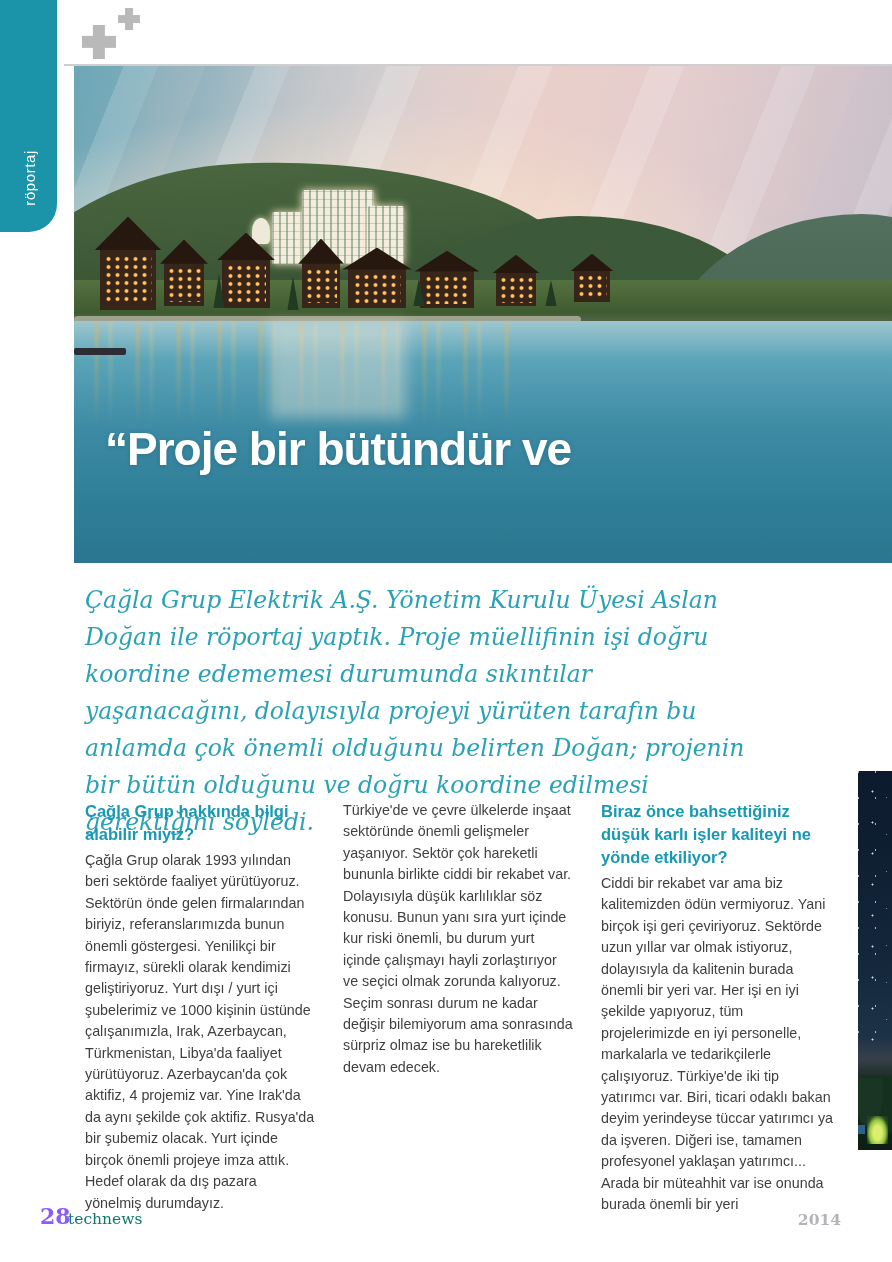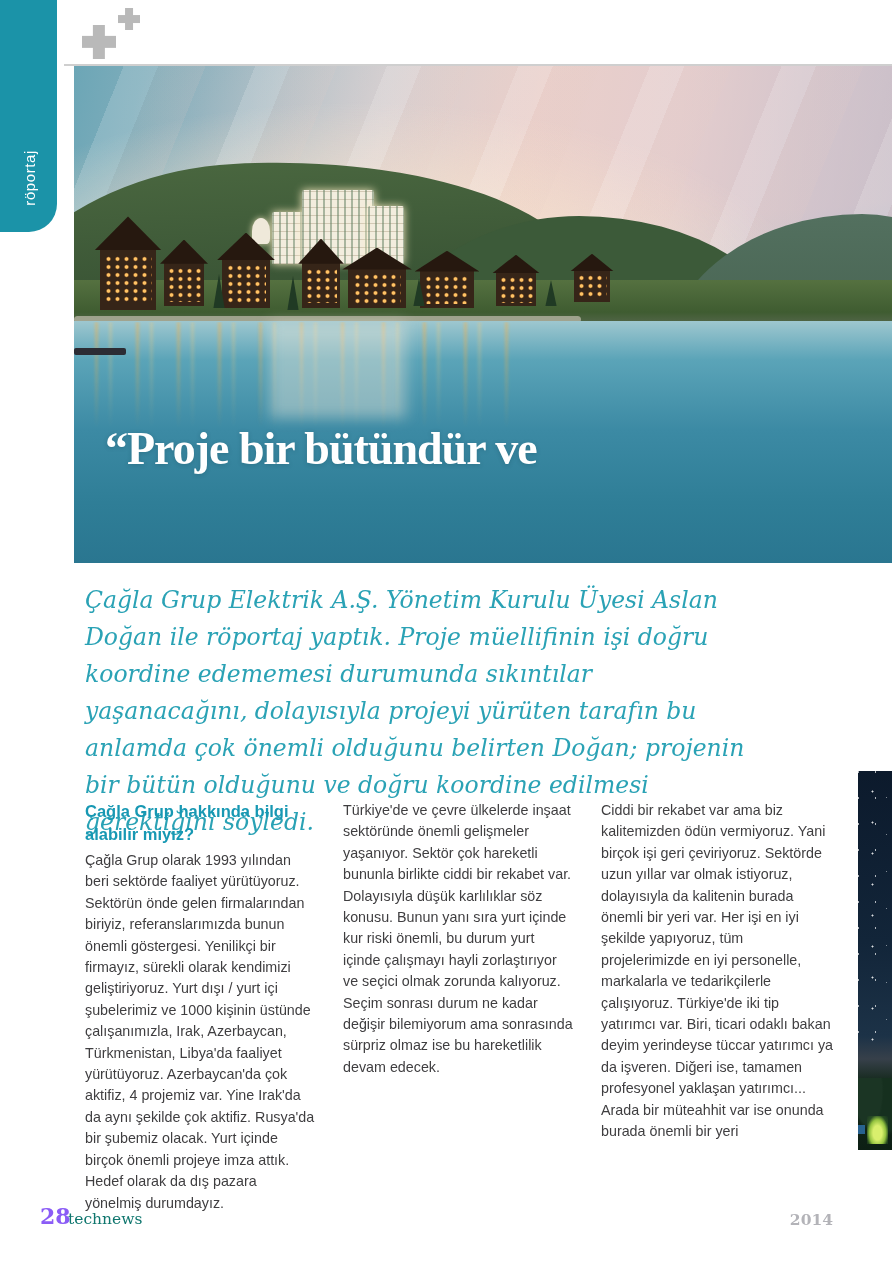--- a/index.html
+++ b/index.html
@@ -73,21 +73,21 @@
   
   .water{left:0;top:255px;width:100%;height:242px;
     background:linear-gradient(180deg,#9ec7cf 0%,#5ba4b8 16%,#3c8aa4 45%,#2f7e97 75%,#2a7690 100%);}
   .refl-gold{left:8px;top:256px;width:430px;height:112px;filter:blur(1.5px);opacity:.85;
     background:repeating-linear-gradient(90deg, rgba(0,0,0,0) 0 13px, rgba(255,175,60,.55) 13px 16px, rgba(0,0,0,0) 16px 27px, rgba(255,205,110,.38) 27px 30px, rgba(0,0,0,0) 30px 41px);
     -webkit-mask-image:linear-gradient(180deg,#000 0%,rgba(0,0,0,0) 95%);mask-image:linear-gradient(180deg,#000 0%,rgba(0,0,0,0) 95%);}
   .refl-hotel{left:196px;top:256px;width:136px;height:96px;background:rgba(242,236,220,.4);filter:blur(7px);}
   
   .hero-title{left:31px;top:352px;margin:0;color:#ffffff;font-weight:700;
     font-size:46px;line-height:62px;letter-spacing:-1px;text-shadow:0 1px 4px rgba(20,60,70,.25);}
-  .hero-title span{position:static;display:block;font-family:Liberation Serif, serif;}
+  .hero-title span{position:static;display:block;}
   
   .intro{position:absolute;left:85px;top:582px;width:660px;margin:0;
     font-family:"DejaVu Serif",serif;font-style:italic;
     font-size:23.5px;line-height:37px;color:#2aa2b5;}
   
   .cols{position:absolute;left:85px;top:800px;width:748px;
     display:grid;grid-template-columns:1fr 1fr 1fr;column-gap:26px;}
   .cols h3{margin:0 0 4px;font-size:16.5px;line-height:23px;color:#1798b3;font-weight:700;}
   .cols p{margin:0;font-size:14.3px;line-height:21.4px;color:#3f3e40;}
   .h2nd{margin-top:22px !important;}
@@ -103,21 +103,21 @@
   .trees{bottom:0;left:0;width:100%;height:72px;
     background:radial-gradient(ellipse at 30% 18%, #1b3524 0 40%, rgba(0,0,0,0) 46%),
                radial-gradient(ellipse at 78% 30%, #16301f 0 45%, rgba(0,0,0,0) 52%),
                linear-gradient(180deg,#14291c,#0d1f14);}
   .bush{bottom:6px;left:9px;width:21px;height:28px;filter:blur(.4px);
     background:radial-gradient(ellipse at 50% 60%, #d9ef6d 0 30%, #93c23f 55%, rgba(60,110,40,.45) 75%, rgba(0,0,0,0) 100%);}
   .bluebox{bottom:16px;left:0;width:7px;height:9px;background:#2d6da5;opacity:.85;}
   
   .pnum{position:absolute;left:40px;top:1203px;font-family:"DejaVu Serif",serif;font-weight:700;font-size:22px;color:#8b5cf6;}
   .mag{position:absolute;left:68px;top:1210px;font-family:"DejaVu Serif",serif;font-size:15.5px;color:#0f766e;}
-  .year{position:absolute;right:59px;top:1210px;font-family:"DejaVu Serif",serif;font-weight:700;font-size:15.5px;color:#b3b3b8;}
+  .year{position:absolute;right:51px;top:1210px;font-family:"DejaVu Serif",serif;font-weight:700;font-size:15.5px;color:#b3b3b8;}
 </style>
 </head>
 <body>
 
 <div class="tab">
   <span>röportaj</span>
 </div>
 
 <i class="plus big"></i>
 <i class="plus small"></i>
@@ -163,20 +163,21 @@
 
 <div class="cols">
   <div class="col">
     <h3>Çağla Grup hakkında bilgi alabilir miyiz?</h3>
     <p>Çağla Grup olarak 1993 yılından beri sektörde faaliyet yürütüyoruz. Sektörün önde gelen firmalarından biriyiz, referanslarımızda bunun önemli göstergesi. Yenilikçi bir firmayız, sürekli olarak kendimizi geliştiriyoruz. Yurt dışı / yurt içi şubelerimiz ve 1000 kişinin üstünde çalışanımızla, Irak, Azerbaycan, Türkmenistan, Libya'da faaliyet yürütüyoruz. Azerbaycan'da çok aktifiz, 4 projemiz var. Yine Irak'da da aynı şekilde çok aktifiz. Rusya'da bir şubemiz olacak. Yurt içinde birçok önemli projeye imza attık. Hedef olarak da dış pazara yönelmiş durumdayız.</p>
   </div>
   <div class="col">
     <p>Türkiye'de ve çevre ülkelerde inşaat sektöründe önemli gelişmeler yaşanıyor. Sektör çok hareketli bununla birlikte ciddi bir rekabet var. Dolayısıyla düşük karlılıklar söz konusu. Bunun yanı sıra yurt içinde kur riski önemli, bu durum yurt içinde çalışmayı hayli zorlaştırıyor ve seçici olmak zorunda kalıyoruz. Seçim sonrası durum ne kadar değişir bilemiyorum ama sonrasında sürpriz olmaz ise bu hareketlilik devam edecek.</p>
   </div>
   <div class="col">
+    <h3>Biraz önce bahsettiğiniz düşük karlı işler kaliteyi ne yönde etkiliyor?</h3>
     <p>Ciddi bir rekabet var ama biz kalitemizden ödün vermiyoruz. Yani birçok işi geri çeviriyoruz. Sektörde uzun yıllar var olmak istiyoruz, dolayısıyla da kalitenin burada önemli bir yeri var. Her işi en iyi şekilde yapıyoruz, tüm projelerimizde en iyi personelle, markalarla ve tedarikçilerle çalışıyoruz. Türkiye'de iki tip yatırımcı var. Biri, ticari odaklı bakan deyim yerindeyse tüccar yatırımcı ya da işveren. Diğeri ise, tamamen profesyonel yaklaşan yatırımcı... Arada bir müteahhit var ise onunda burada önemli bir yeri</p>
   </div>
 </div>
 
 <div class="night">
   <i class="stars"></i>
   <i class="trees"></i>
   <i class="bush"></i>
   <i class="bluebox"></i>
 </div>

